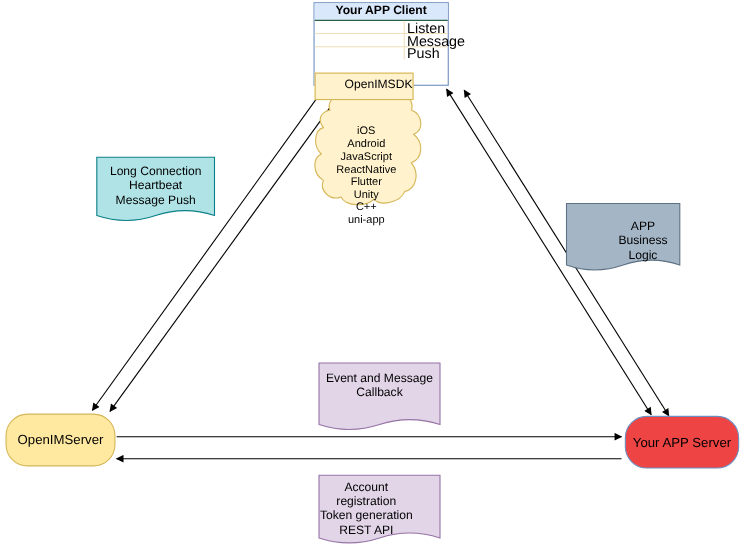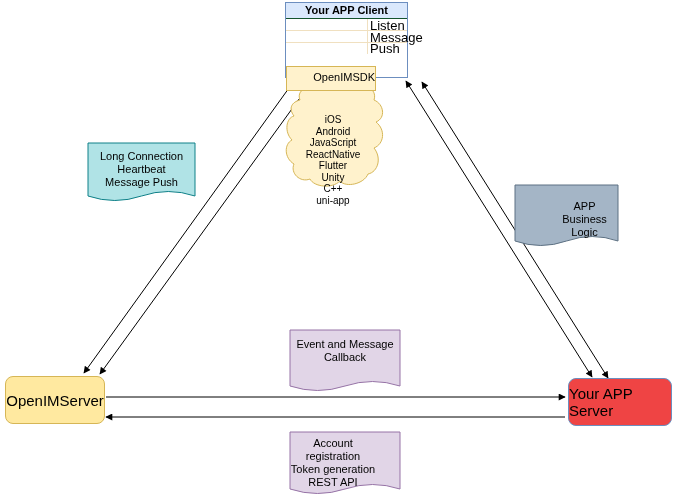--- a/index.html
+++ b/index.html
@@ -25,21 +25,21 @@
   .cloud-text{left:285px;top:90px;width:96px;text-align:center;font-size:10px;line-height:11.5px;margin-top:24px;}
 
   
   .note-text{white-space:pre-line;text-align:center;font-size:11px;line-height:13px;}
   .note-teal{left:88px;top:150px;width:107px;}
   .note-gray{left:515px;top:200px;width:103px;padding-left:36px;}
   .note-purple1{left:290px;top:338px;width:110px;}
   .note-purple2{left:290px;top:437px;width:86px;}
 
   
-  .node{height:48px;border-radius:8px;display:flex;align-items:center;justify-content:center;font-size:15px;}
+  .node{height:48px;border-radius:20px;display:flex;align-items:center;justify-content:center;font-size:12px;}
   .node-openim{left:5px;top:376px;width:100px;background:#ffe9a0;border:1px solid #d6b656;}
   .node-app{left:568px;top:378px;width:104px;background:#ef4444;border:1px solid #6c8ebf;}
 </style>
 </head>
 <body>
 
 <div class="canvas">
 
   <svg class="layer" width="675" height="500" viewBox="0 0 675 500">
     <defs>

